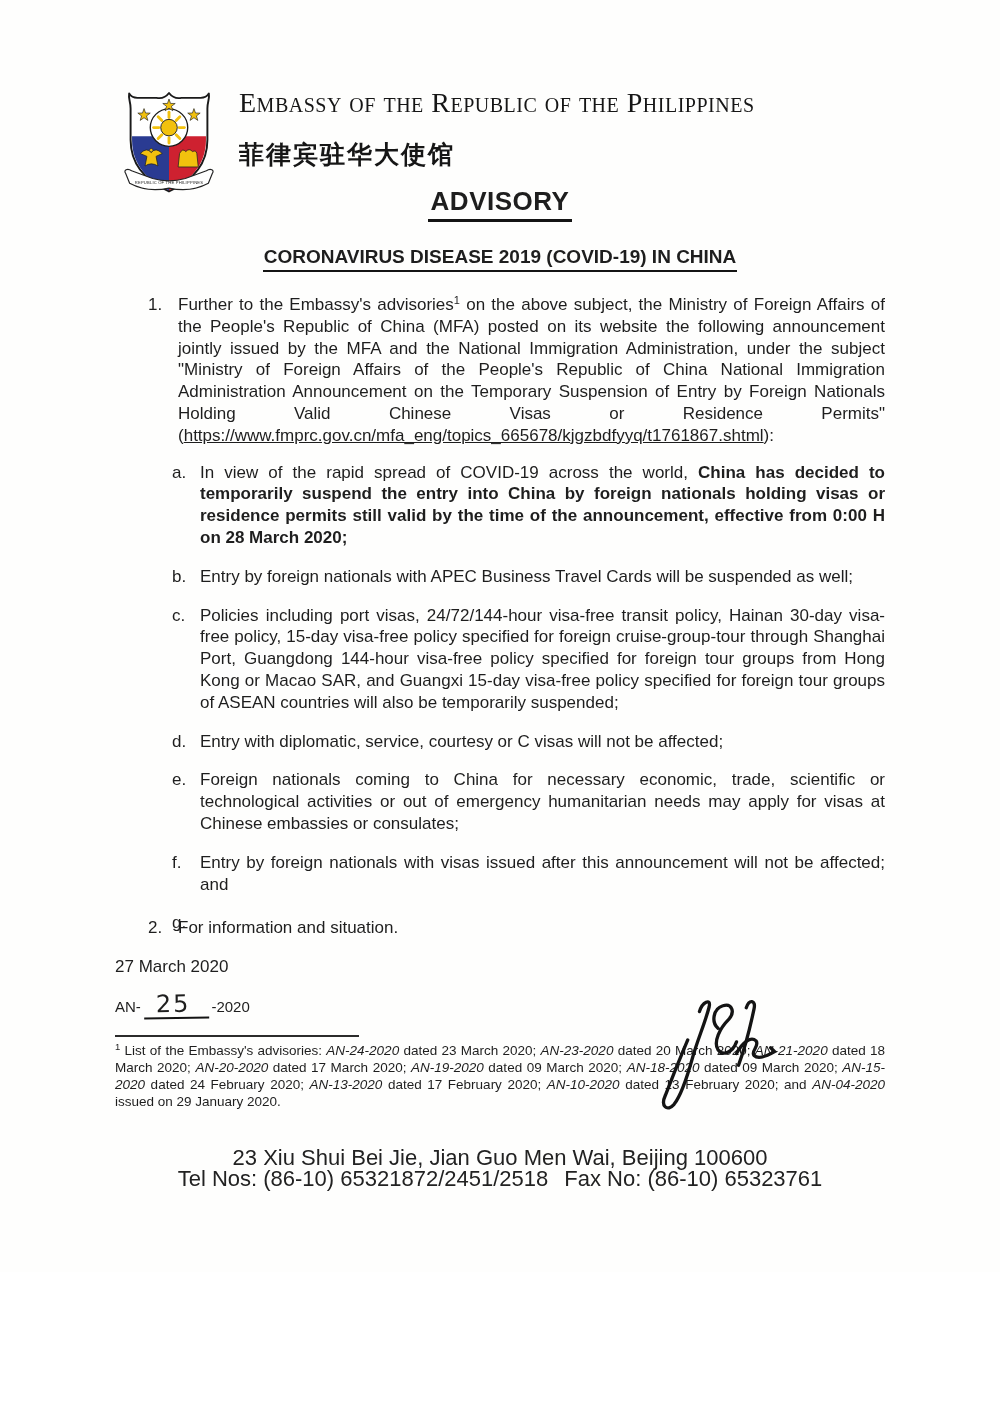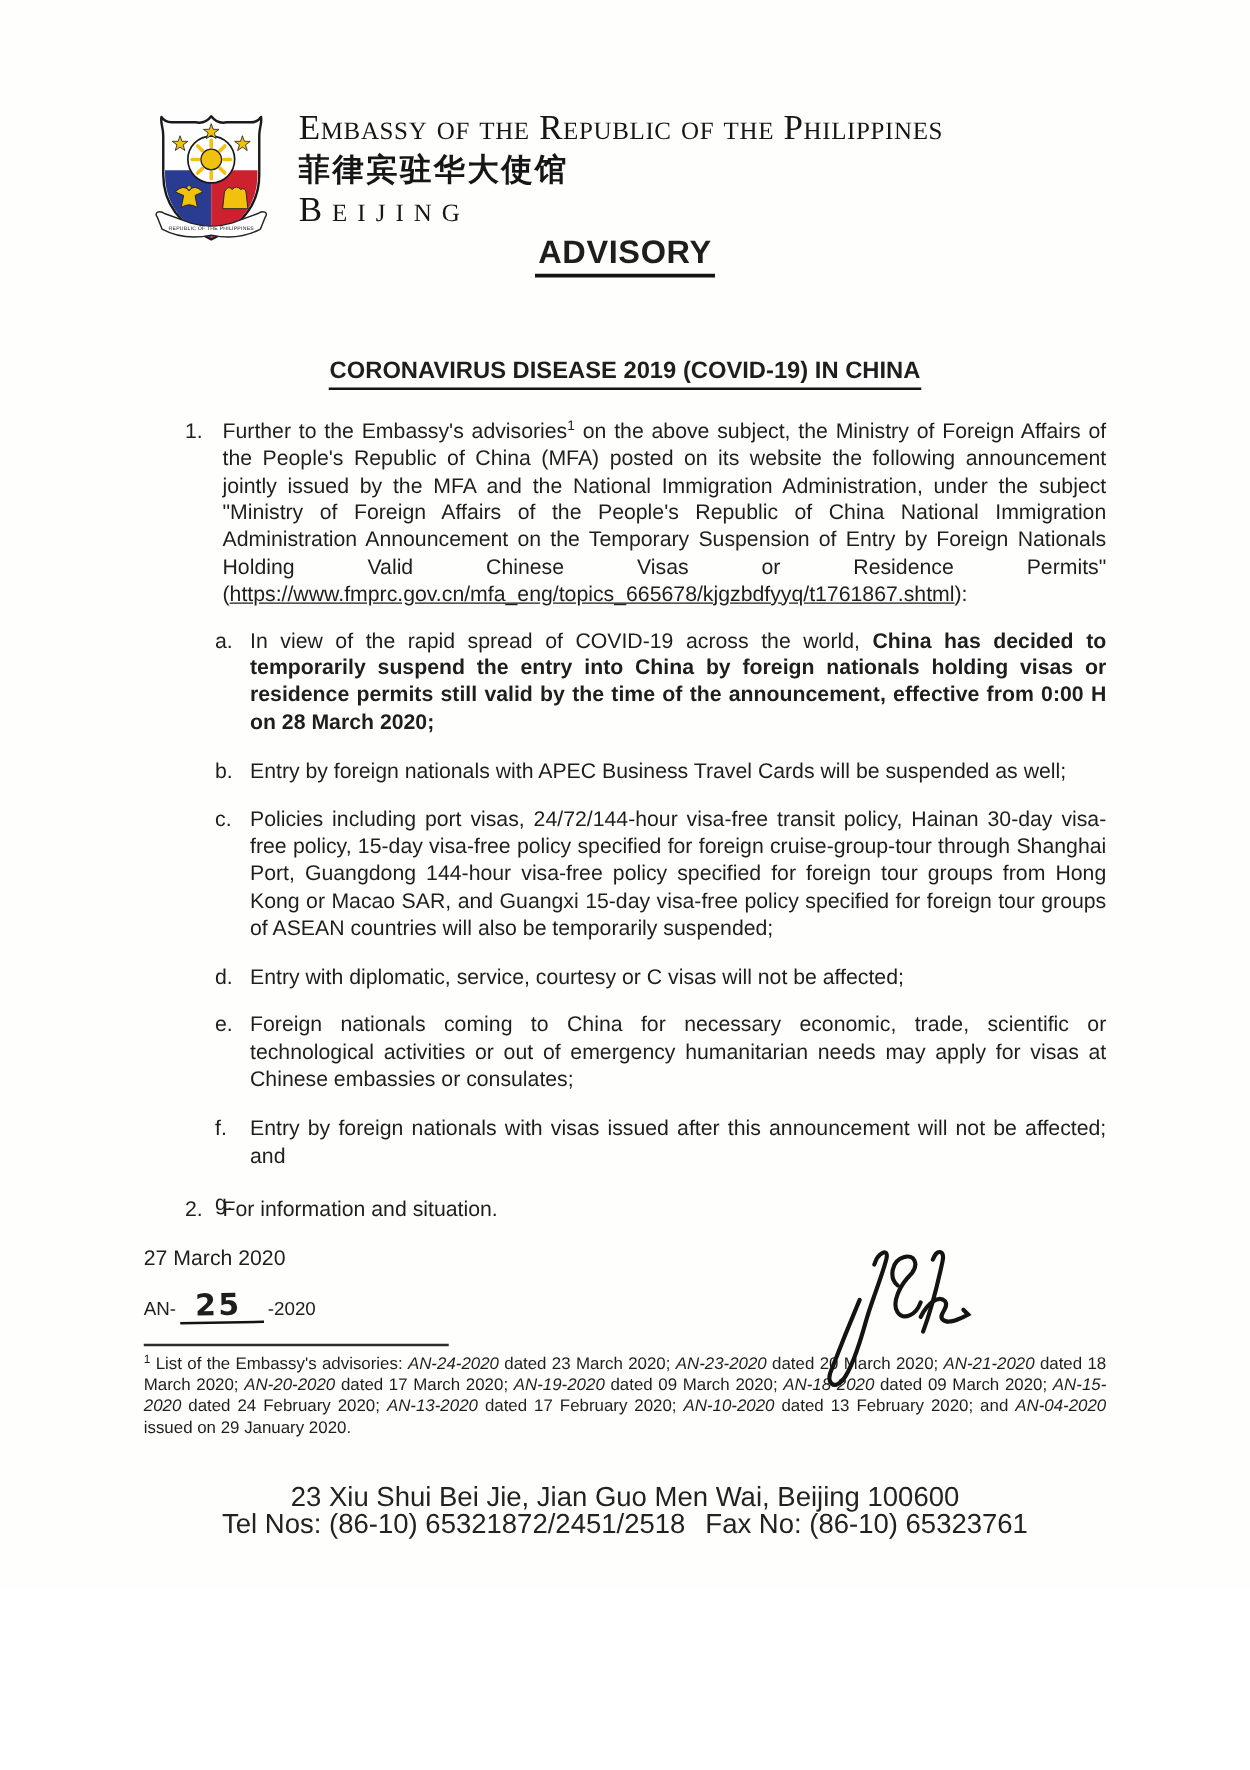--- a/index.html
+++ b/index.html
@@ -5,46 +5,46 @@
   html,body{margin:0;padding:0;background:#ffffff;}
   .page{position:relative;width:1000px;height:1272px;background:#fefefdf6;overflow:hidden;
         font-family:"Liberation Sans",sans-serif;color:#1e1e1e;}
   
   .letterhead{display:flex;margin:86px 0 0 121px;gap:22px;height:112px;}
   .seal{width:96px;height:112px;flex:0 0 auto;}
   .ht{padding-top:1px;}
   .embassy-name{font-family:"Liberation Serif",serif;font-variant:small-caps;
                 font-size:28px;line-height:32px;letter-spacing:.5px;color:#161616;white-space:nowrap;}
   .embassy-name-cn{font-family:"Liberation Serif",serif;font-weight:600;
-                   font-size:25px;line-height:30px;margin-top:3px;letter-spacing:2px;color:#161616;}
+                   font-size:25px;line-height:30px;margin-top:21px;letter-spacing:2px;color:#161616;}
   .city{font-family:"Liberation Serif",serif;font-variant:small-caps;
         font-size:28px;line-height:30px;letter-spacing:8px;margin-top:2px;color:#161616;}
   
   .advisory{text-align:center;margin-top:-12px;}
   .advisory span{display:inline-block;font-size:26px;font-weight:700;letter-spacing:.5px;
                  border-bottom:3px solid #141414;padding:0 3px 2px;text-align:center;}
   .subject{text-align:center;margin-top:24px;}
   .subject span{display:inline-block;font-size:19px;font-weight:700;
-                border-bottom:2px solid #141414;padding:0 1px 2px;margin-top:40px;}
+                border-bottom:2px solid #141414;padding:0 1px 2px;}
   
   .content{width:770px;margin:22px 0 0 115px;font-size:17px;line-height:21.8px;}
   .num-item{position:relative;padding-left:63px;text-align:justify;}
   .num-item .num{position:absolute;left:33px;}
   .subitem{position:relative;padding-left:85px;margin-top:17px;text-align:justify;}
   .subitem .sub-label{position:absolute;left:57px;}
   .first-sub{margin-top:15px;}
   .item-two{margin-top:22px;text-align:left;}
   .seg-b{font-weight:700;}
   .seg-u{text-decoration:underline;}
   .seg-i{font-style:italic;}
   .seg-sup{font-size:11px;vertical-align:6px;line-height:0;}
   .date-line{margin-top:17px;}
   .ref-line{margin-top:16px;display:flex;align-items:baseline;}
   .ref-fix{font-size:15px;}
-  .ref-num{font-weight:700;font-size:24px;letter-spacing:2px;border-bottom:2px solid #141414;
+  .ref-num{font-weight:400;font-size:24px;letter-spacing:2px;border-bottom:2px solid #141414;
            padding:0 18px 1px 12px;margin:0 3px;font-family:"DejaVu Sans",sans-serif;
            transform:rotate(-1deg);}
   
   .fn-rule{width:244px;border-top:2px solid #2b2b2b;margin-top:16px;}
   .footnote{margin:5px 0 0 115px;width:770px;font-size:13.5px;line-height:17.2px;text-align:justify;}
   .footnote .seg-sup{font-size:9.5px;vertical-align:5px;}
   
   .footer{margin-top:36px;text-align:center;font-size:22px;line-height:21.5px;color:#222;}
   .footer .gap{display:inline-block;width:16px;}
   
@@ -79,21 +79,20 @@
         <path stroke="#222222" stroke-width="0.8" d="M20 70 Q27 63 31.5 69 Q36 63 43 70 L36.5 73 L38.5 83 Q31.5 78.5 25 83 L27 73 Z"></path>
         <circle cx="31.5" cy="66.5" r="1.8" stroke="#222222" stroke-width="0.6"></circle>
         <path stroke="#222222" stroke-width="0.8" d="M61 70 Q64 64 67.5 68 Q71 64 74.5 68 Q78 66 79 70 L80.5 84 L59.5 84 Z"></path>
       </g>
       <path d="M5 91 C2 87 7 85 11 88 L33 96 Q50 101 67 96 L89 88 C93 85 98 87 95 91 L91 101 C78 108 64 109 50 106 C36 109 22 108 9 101 Z" fill="#ffffff" stroke="#222222" stroke-width="1.2" stroke-linejoin="round"></path>
       <text x="50" y="102" font-size="4.3" text-anchor="middle" letter-spacing="0.2" fill="#222222">REPUBLIC OF THE PHILIPPINES</text>
     </svg>
     <div class="ht">
       <div class="embassy-name">Embassy of the Republic of the Philippines</div>
       <div class="embassy-name-cn">菲律宾驻华大使馆</div>
-      <div class="city">Beijing</div>
     </div>
   </header>
 
   <div class="advisory">
     <span>ADVISORY</span>
   </div>
   <div class="subject">
     <span>CORONAVIRUS DISEASE 2019 (COVID-19) IN CHINA</span>
   </div>
 

